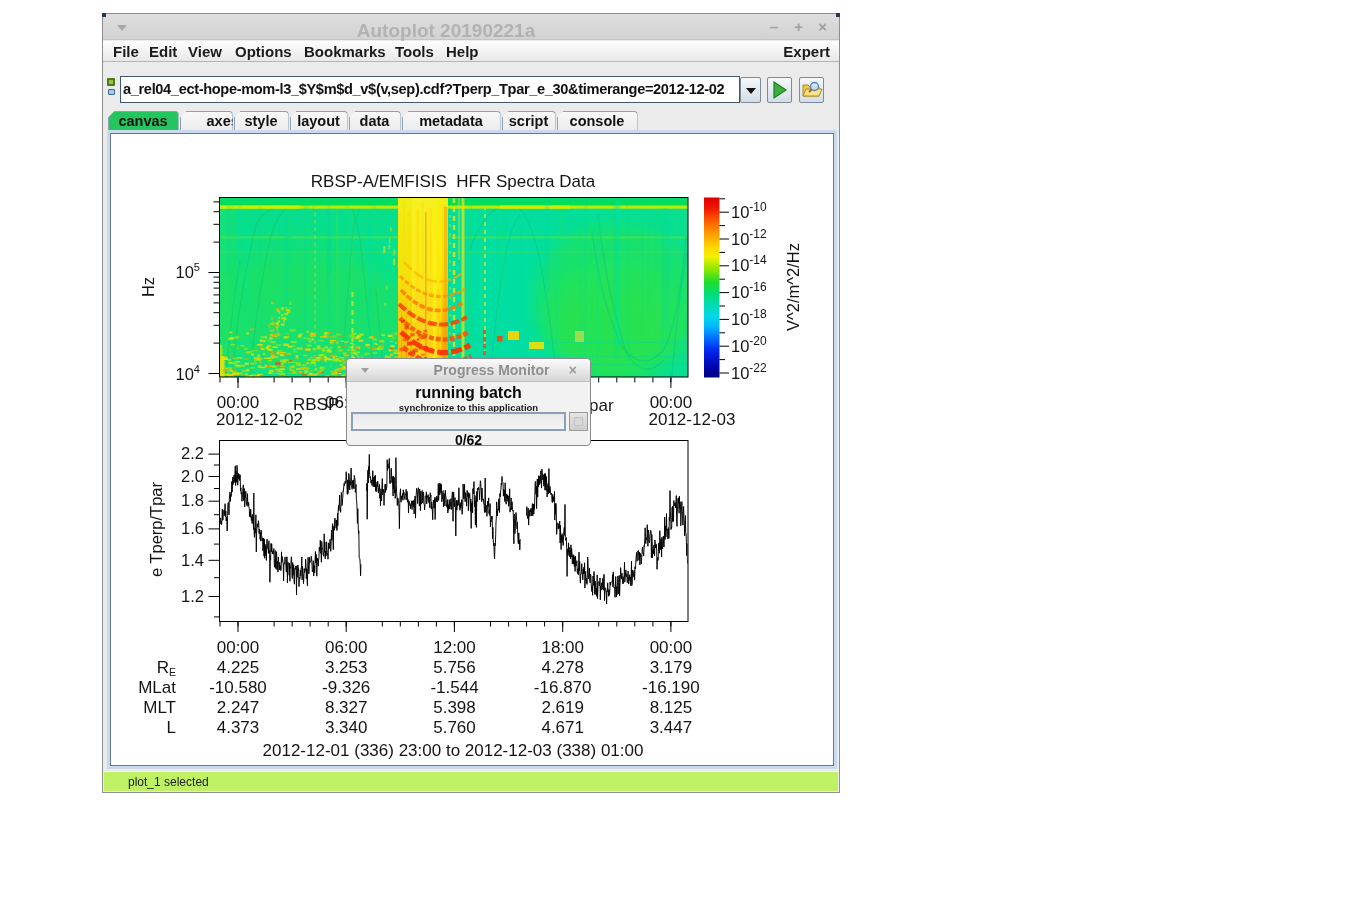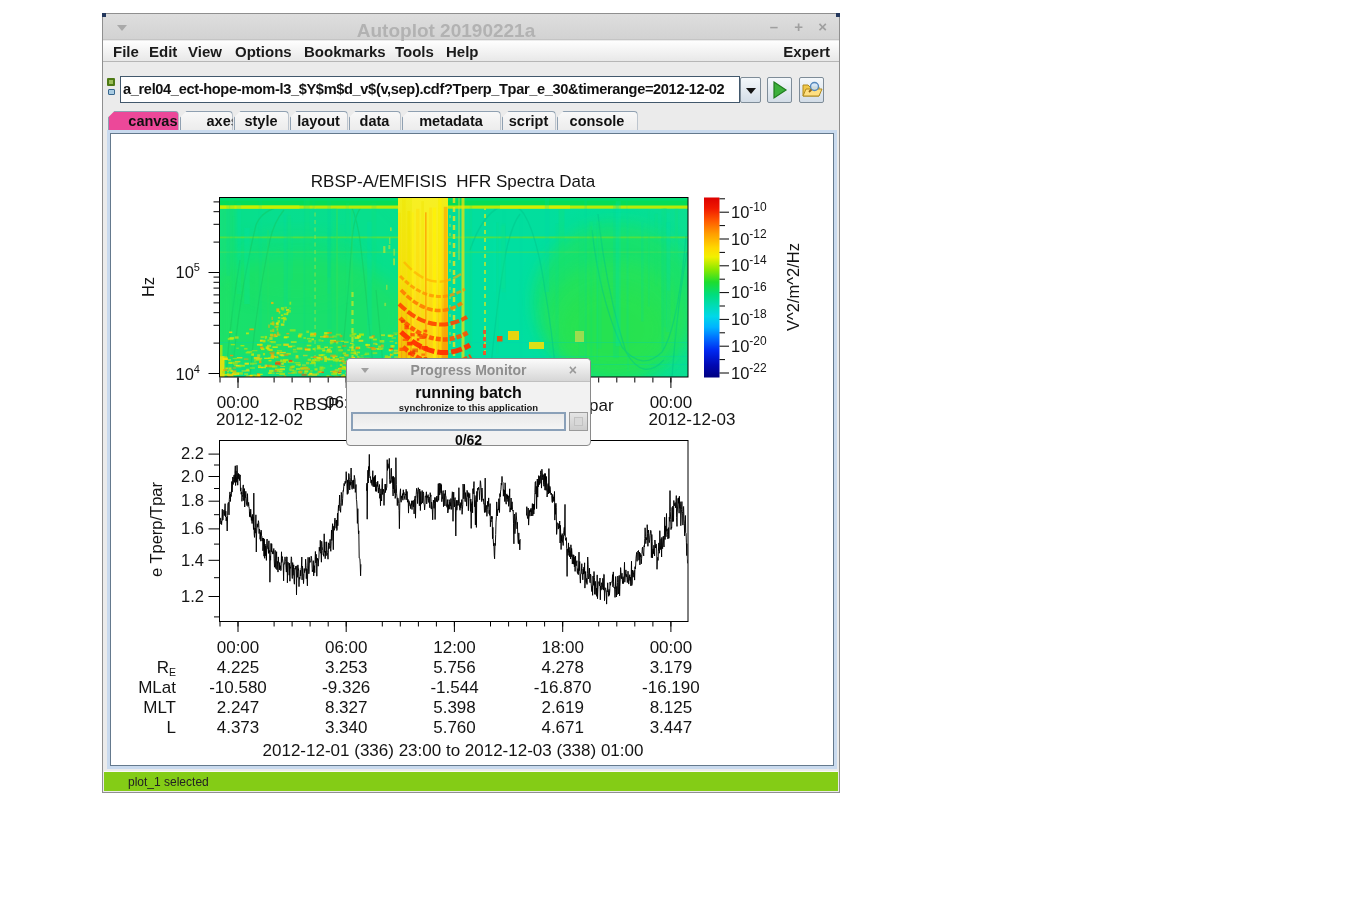--- a/index.html
+++ b/index.html
@@ -34,32 +34,32 @@
 #ddbtn { left:637px; width:21px; }
 #ddbtn .tri { position:absolute; left:5px; top:10px; width:0; height:0;
   border-left:5px solid transparent; border-right:5px solid transparent; border-top:6px solid #141414; }
 #playbtn { left:663.5px; width:25px; }
 #folderbtn { left:695.5px; width:25px; }
 
 .tab { position:absolute; top:97px; height:19px; font-size:14.5px; font-weight:bold; color:#111;
   background:linear-gradient(#f8f8f8,#ececec); border:1px solid #8fa0b1; border-bottom:none;
   text-align:center; line-height:18px; border-radius:0 4px 0 0;
   clip-path:polygon(0 7px, 7px 0, 100% 0, 100% 100%, 0 100%); }
-.tab.sel { background:#ec4899; z-index:3;text-align:right; }
+.tab.sel { background:#22c55e; z-index:3; }
 
 #content { position:absolute; left:6.5px; top:119px; width:724px; height:633px;
   background:#fff; border:1px solid #64798d; box-shadow:0 0 0 3px #c9daee; z-index:2; }
 
 #statusbar { position:absolute; left:1px; top:757px; width:734px; height:20px;
-  background:#84cc16; border-top:1px solid #f8f8f8; font-size:12px; color:#222; line-height:20px; padding-left:24px; }
+  background:#bef264; border-top:1px solid #f8f8f8; font-size:12px; color:#222; line-height:20px; padding-left:24px; }
 
 #dlg { position:absolute; left:346px; top:358px; width:245px; height:88px;
   background:#f2f2f2; border:1px solid #8a8a8a; border-radius:4px; z-index:10; }
 #dlgtitle { position:absolute; left:0; top:0; width:100%; height:23px;
-  background:linear-gradient(#fbfbfb,#d6d6d6); border-bottom:1px solid #c0c0c0; border-radius:4px 4px 0 0; }
+  background:linear-gradient(#fbfbfb,#d6d6d6); border-bottom:1px solid #c0c0c0; border-radius:4px 4px 0 0;padding-left:23px; }
 #dlgtitle .txt { position:absolute; width:100%; top:3px; text-align:center; font-size:14px; font-weight:bold; color:#8e8e8e; }
 #dlgtitle .tri { position:absolute; left:14px; top:9px; width:0; height:0;
   border-left:4.5px solid transparent; border-right:4.5px solid transparent; border-top:5.5px solid #a0a0a0; }
 #dlgtitle .x { position:absolute; right:13px; top:3px; font-size:14px; font-weight:bold; color:#9a9a9a; }
 #dlg .l1 { position:absolute; top:25px; width:100%; text-align:center; font-size:16px; font-weight:bold; color:#0a0a0a; }
 #dlg .l2 { position:absolute; top:43px; width:100%; text-align:center; font-size:9.5px; font-weight:bold; color:#1a1a1a; }
 #pbar { position:absolute; left:3.5px; top:53px; width:215px; height:19px;
   background:linear-gradient(#e9e9e9,#f5f5f5); border:2px solid #8aa0b8; }
 #pbtn { position:absolute; left:222px; top:53px; width:18.5px; height:19px;
   background:linear-gradient(#e5e5e5,#cccccc); border:1px solid #9a9a9a; }

